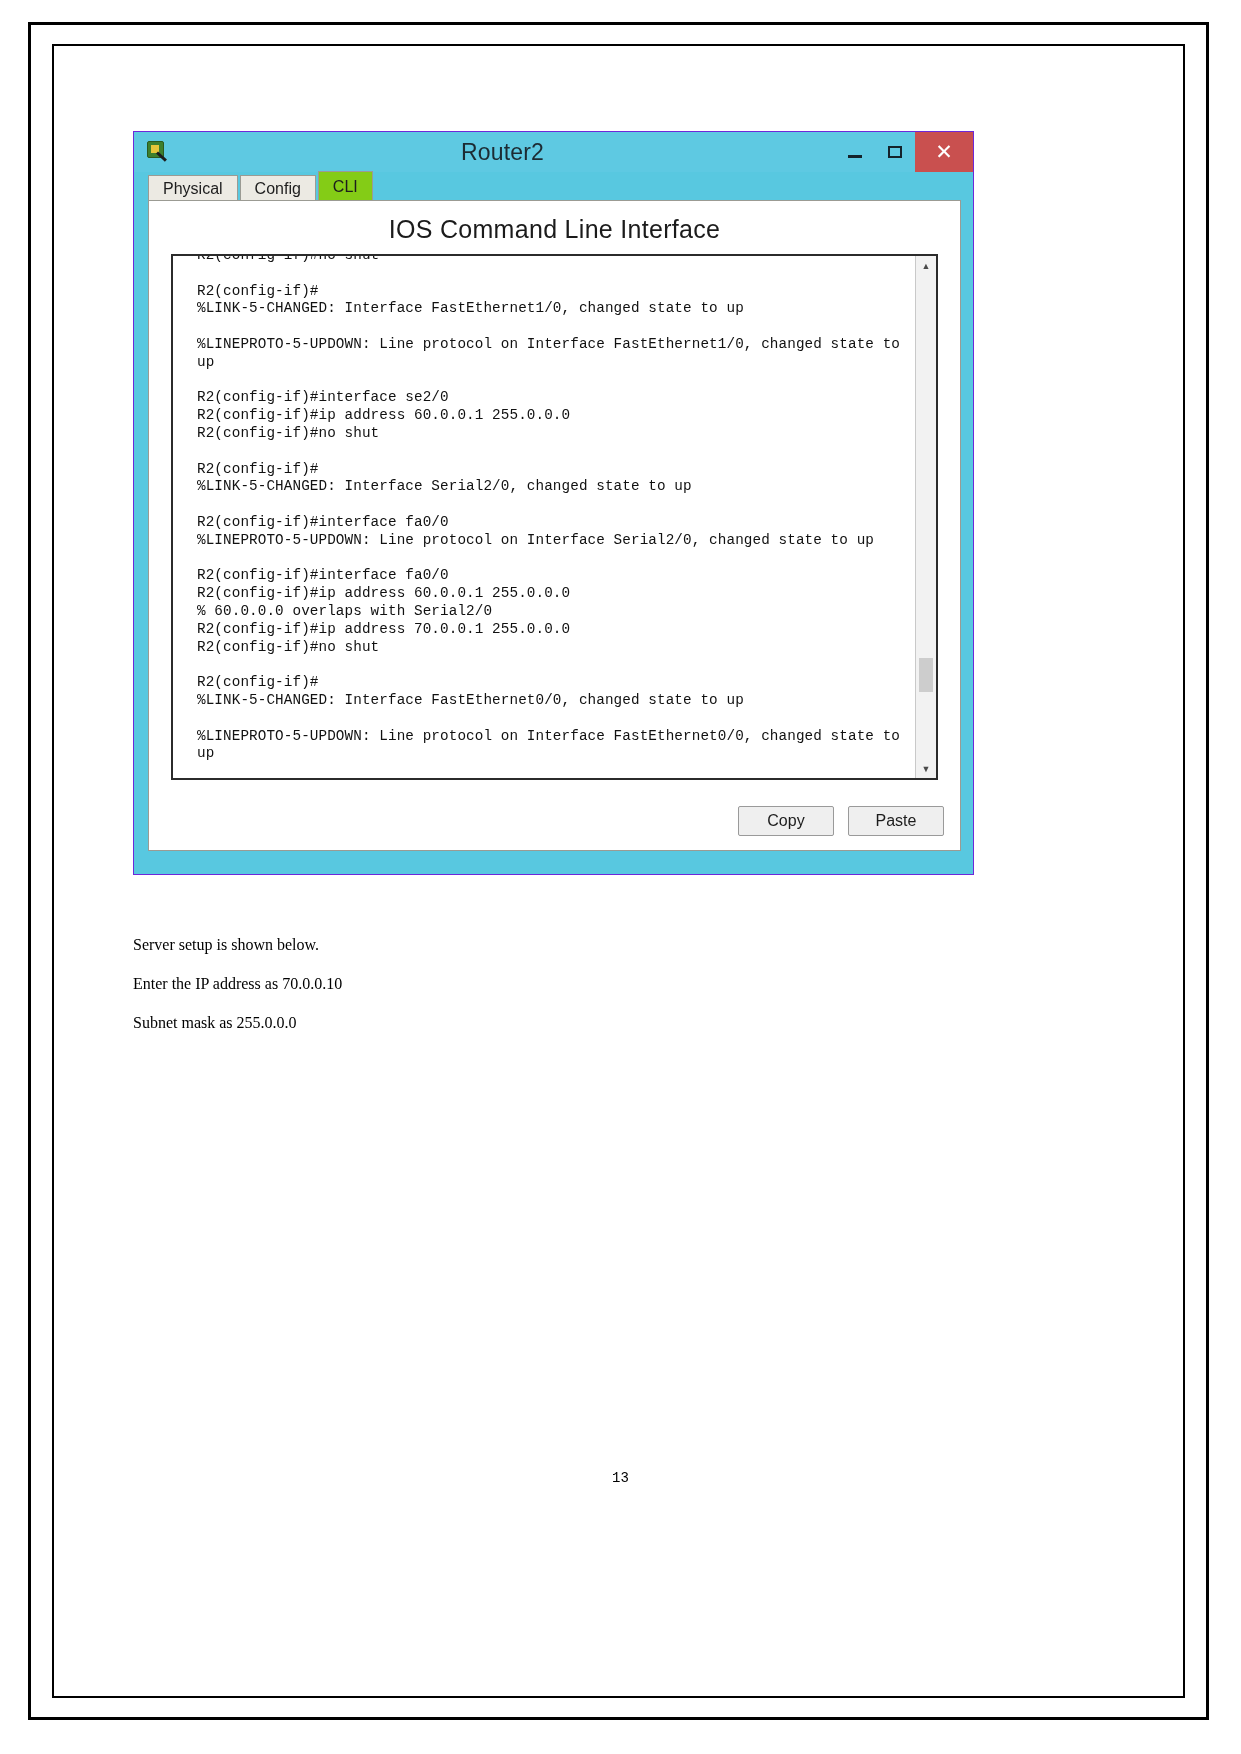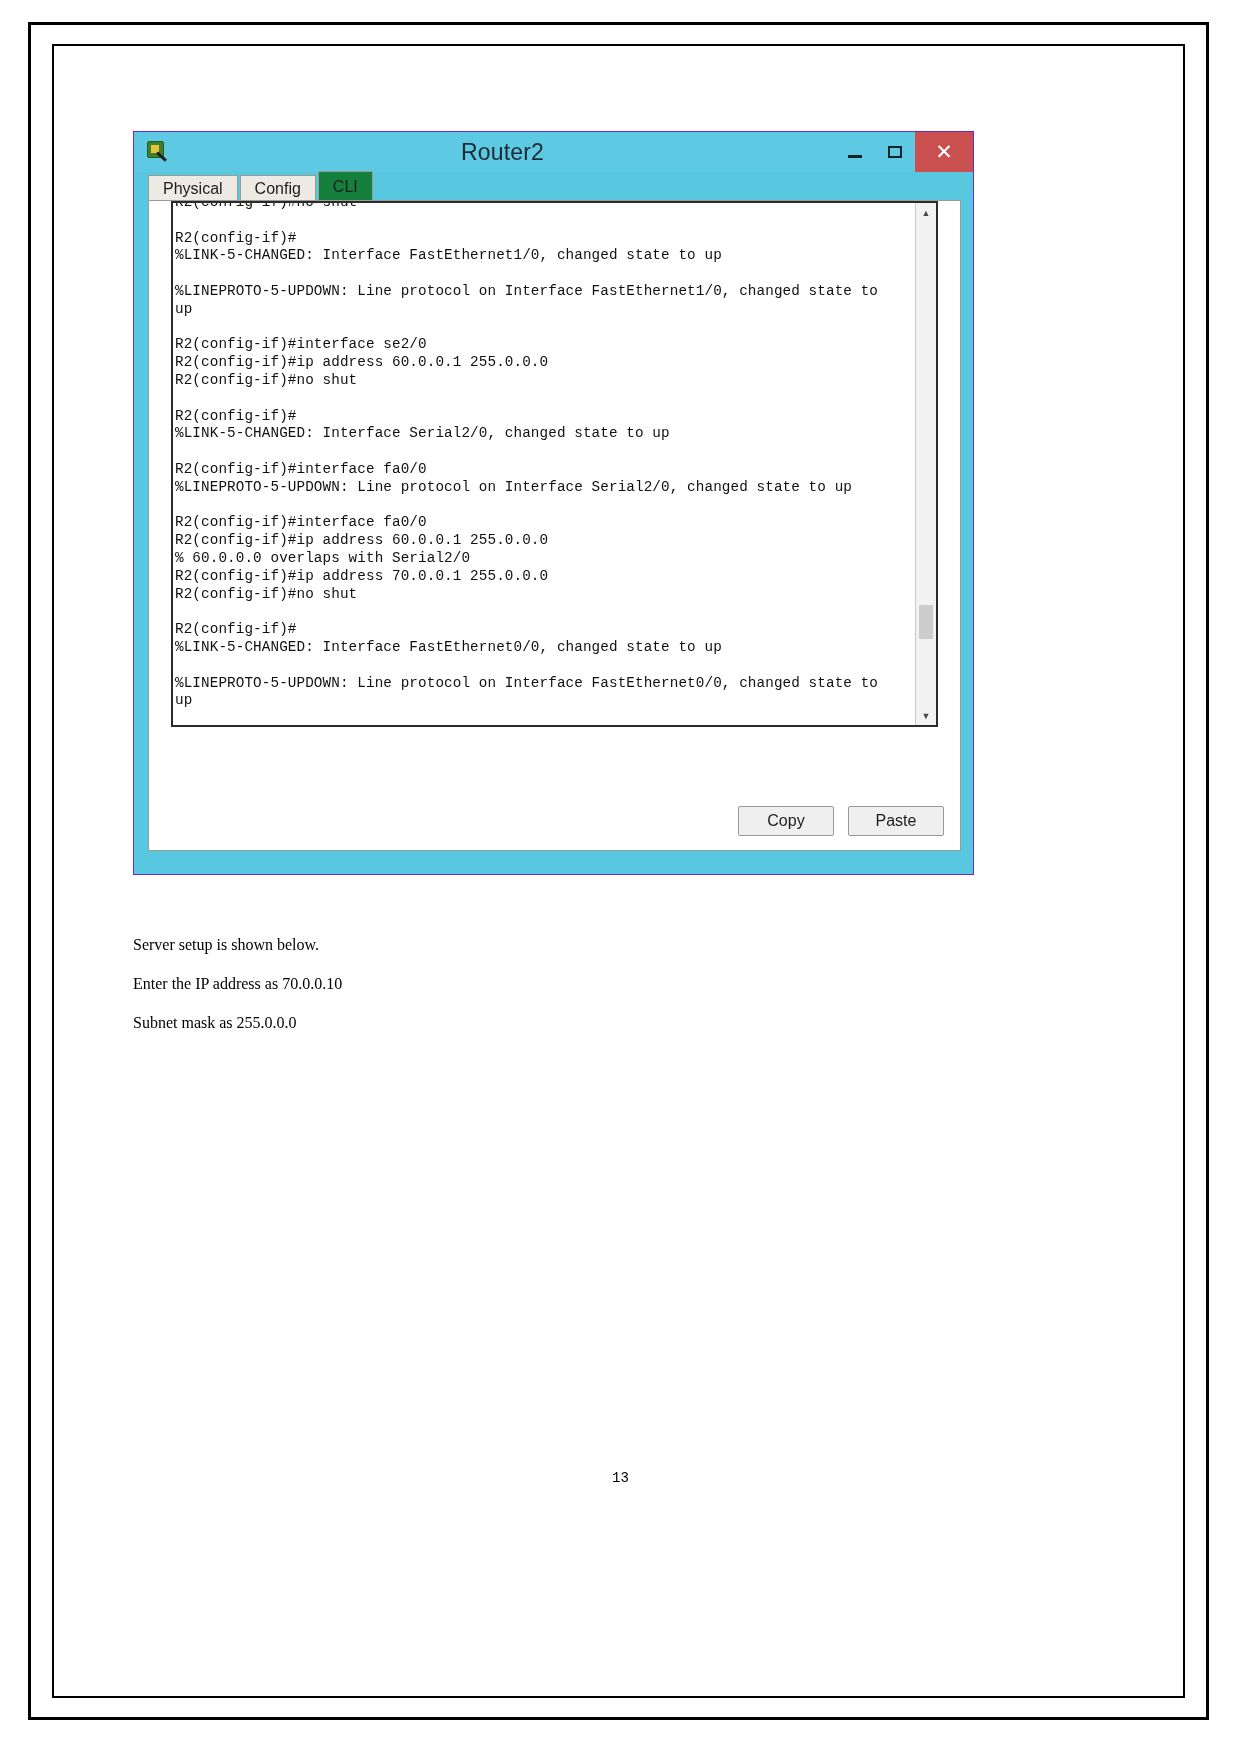--- a/index.html
+++ b/index.html
@@ -144,21 +144,21 @@
     font-family: "Liberation Sans", sans-serif;
     font-size: 16px;
     color: #1d1d1d;
     background: #eceae3;
     border: 1px solid #9b9b93;
     border-bottom: none;
     box-sizing: border-box;
     margin-right: 2px;
   }
   .pt-tab.active {
-    background: #15803d;
+    background: #84cc16;
     height: 29px;
     line-height: 29px;
     border-color: #9b9b93;
     position: relative;
     z-index: 3;
   }
 
   
   .pt-content {
     position: relative;
@@ -184,21 +184,21 @@
     position: relative;
     margin: 0 22px;
     height: 526px;
     border: 2px solid #2b2b2b;
     box-sizing: border-box;
     background: #ffffff;
     overflow: hidden;
   }
   .cli-text {
     position: absolute;
-    left: 2px;
+    left: 24px;
     top: -9px;
     right: 24px;
     font-family: "Liberation Mono", monospace;
     font-size: 14.3px;
     line-height: 17.8px;
     color: #111111;
     white-space: pre-wrap;
     letter-spacing: 0.1px;
   }
   .cli-line { min-height: 17.8px; }
@@ -316,20 +316,21 @@
     </div>
   </div>
 
   <div class="pt-tabstrip">
     <div class="pt-tab">Physical</div>
     <div class="pt-tab">Config</div>
     <div class="pt-tab active">CLI</div>
   </div>
 
   <div class="pt-content">
+    <div class="pt-heading">IOS Command Line Interface</div>
 
     <div class="cli-wrap">
       <div class="cli-text" id="cli-text"><div class="cli-line">R2(config-if)#no shut</div><div class="cli-line">&nbsp;</div><div class="cli-line">R2(config-if)#</div><div class="cli-line">%LINK-5-CHANGED: Interface FastEthernet1/0, changed state to up</div><div class="cli-line">&nbsp;</div><div class="cli-line">%LINEPROTO-5-UPDOWN: Line protocol on Interface FastEthernet1/0, changed state to</div><div class="cli-line">up</div><div class="cli-line">&nbsp;</div><div class="cli-line">R2(config-if)#interface se2/0</div><div class="cli-line">R2(config-if)#ip address 60.0.0.1 255.0.0.0</div><div class="cli-line">R2(config-if)#no shut</div><div class="cli-line">&nbsp;</div><div class="cli-line">R2(config-if)#</div><div class="cli-line">%LINK-5-CHANGED: Interface Serial2/0, changed state to up</div><div class="cli-line">&nbsp;</div><div class="cli-line">R2(config-if)#interface fa0/0</div><div class="cli-line">%LINEPROTO-5-UPDOWN: Line protocol on Interface Serial2/0, changed state to up</div><div class="cli-line">&nbsp;</div><div class="cli-line sel-row"><span class="sel">R2(config-if)#interface fa0/0</span></div><div class="cli-line">R2(config-if)#ip address 60.0.0.1 255.0.0.0</div><div class="cli-line">% 60.0.0.0 overlaps with Serial2/0</div><div class="cli-line">R2(config-if)#ip address 70.0.0.1 255.0.0.0</div><div class="cli-line">R2(config-if)#no shut</div><div class="cli-line">&nbsp;</div><div class="cli-line">R2(config-if)#</div><div class="cli-line">%LINK-5-CHANGED: Interface FastEthernet0/0, changed state to up</div><div class="cli-line">&nbsp;</div><div class="cli-line">%LINEPROTO-5-UPDOWN: Line protocol on Interface FastEthernet0/0, changed state to</div><div class="cli-line">up</div></div>
       <div class="cli-scroll">
         <div class="arrow up">▲</div>
         <div class="thumb"></div>
         <div class="arrow down">▼</div>
       </div>
     </div>
 

